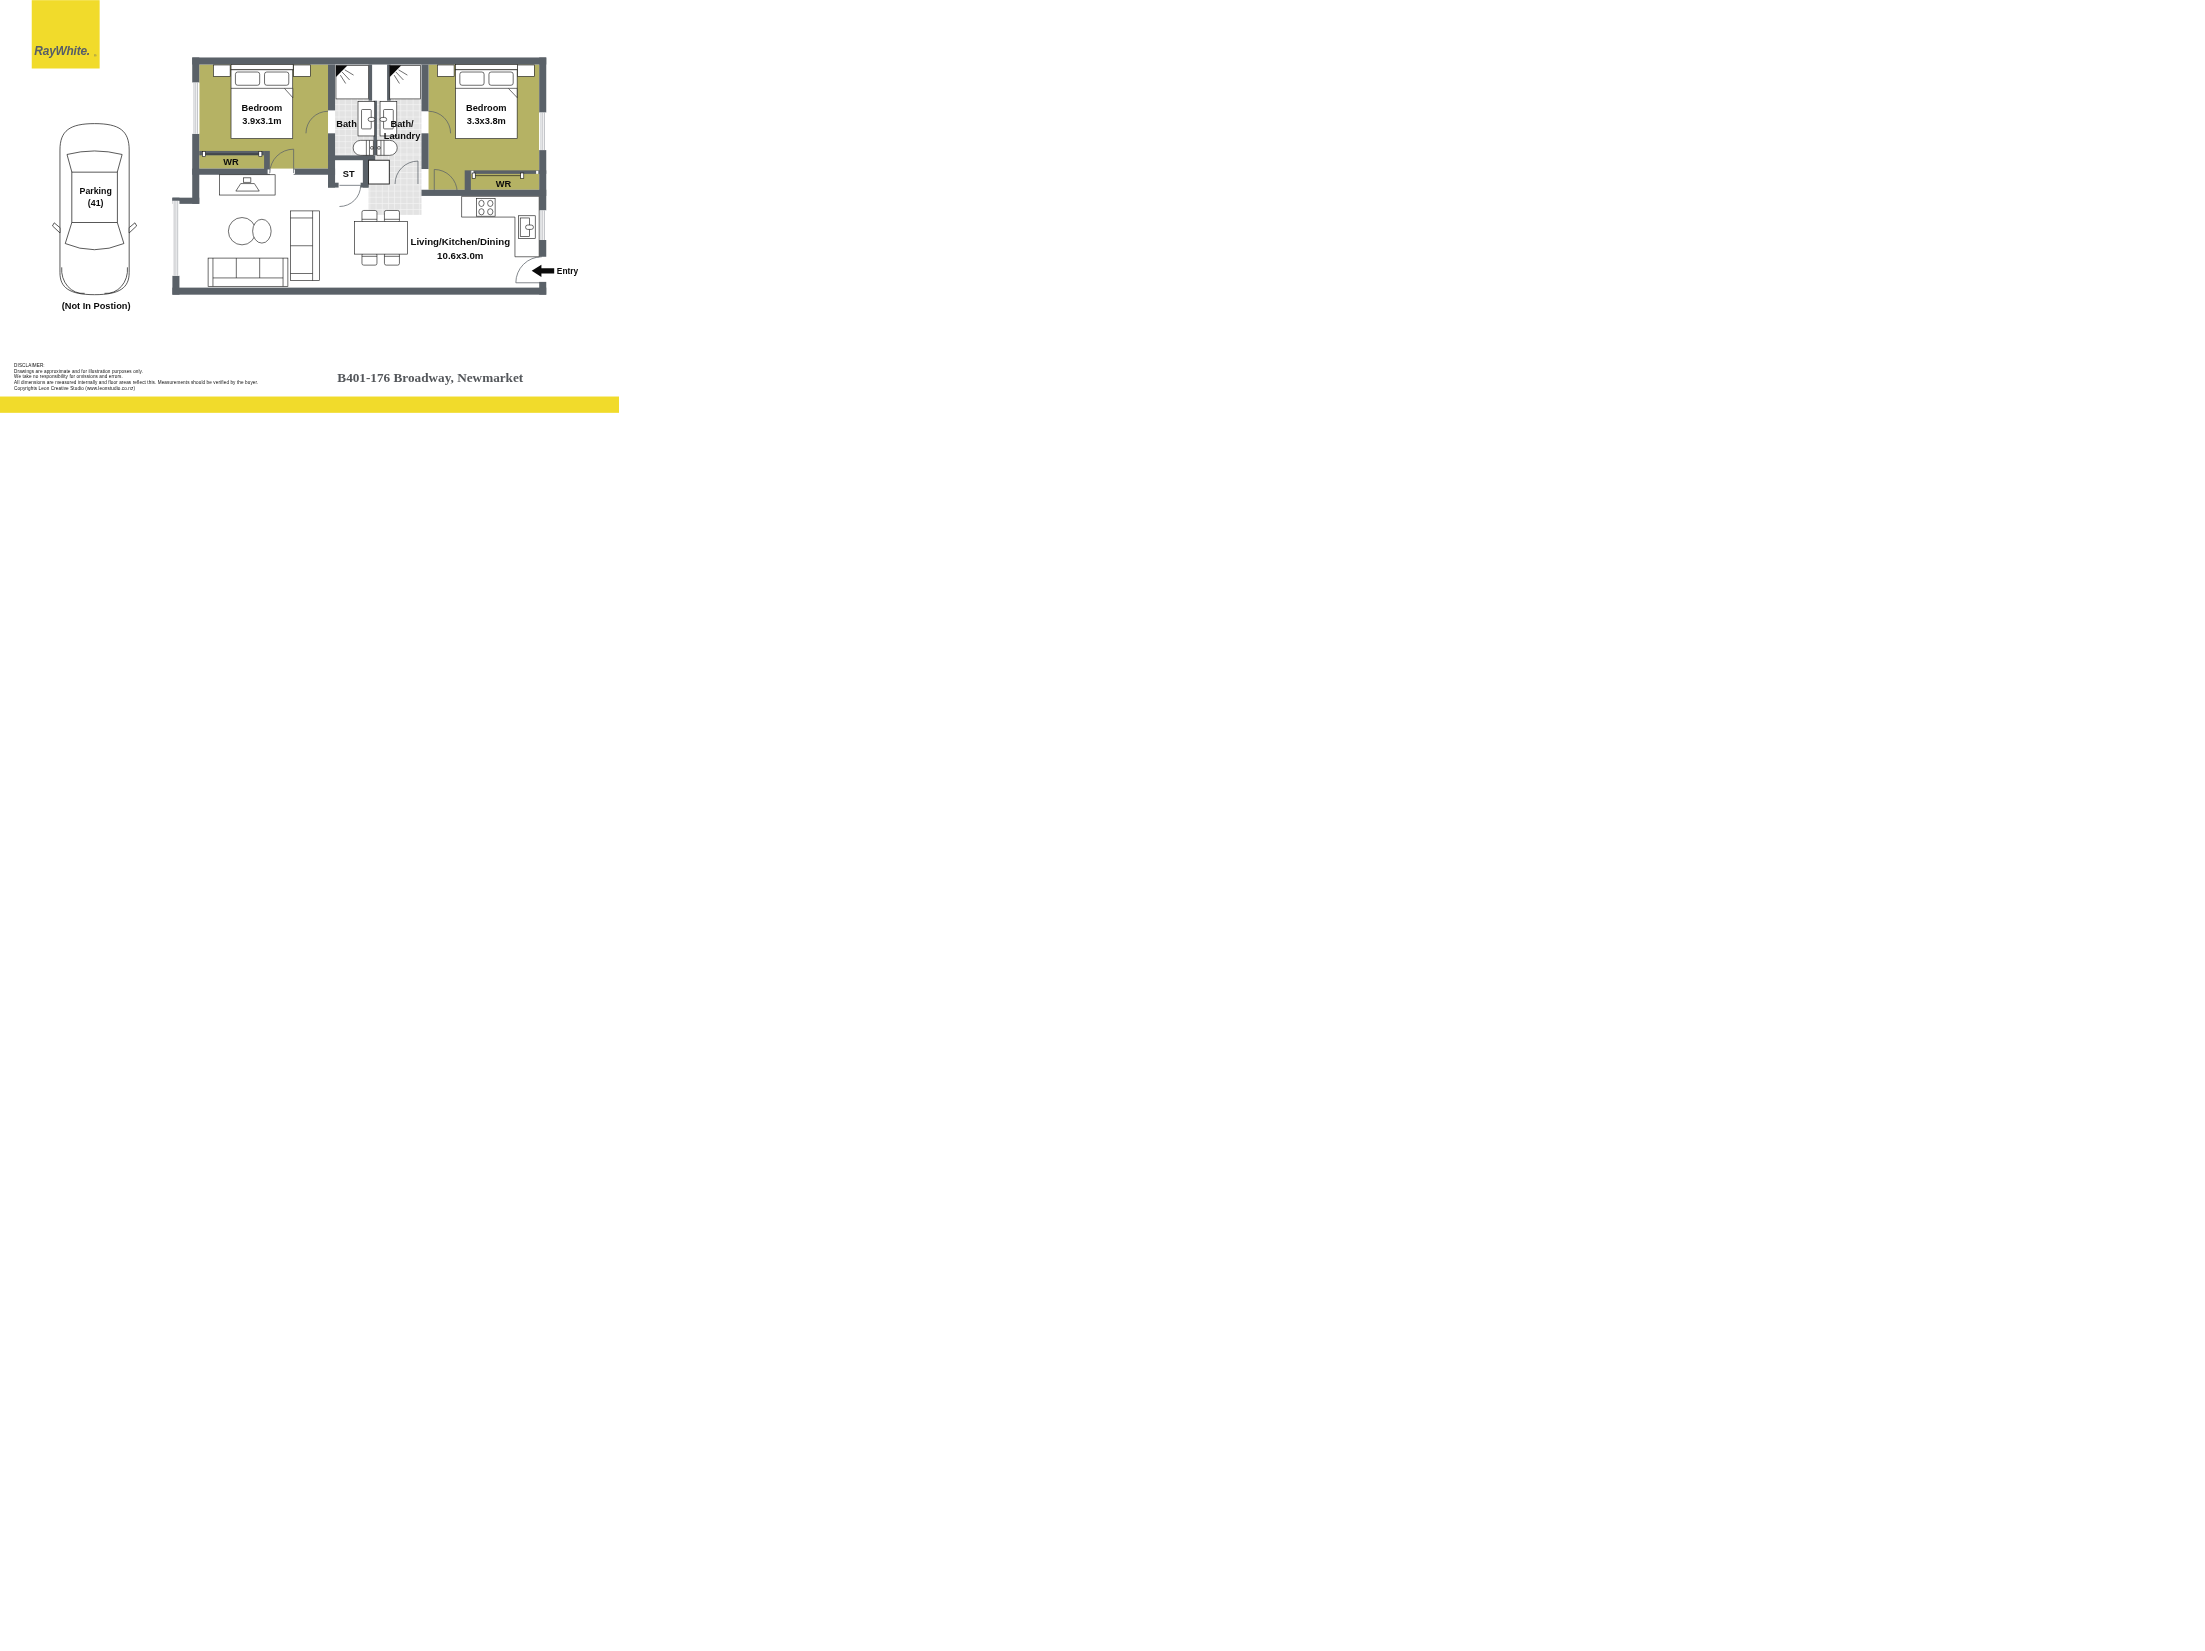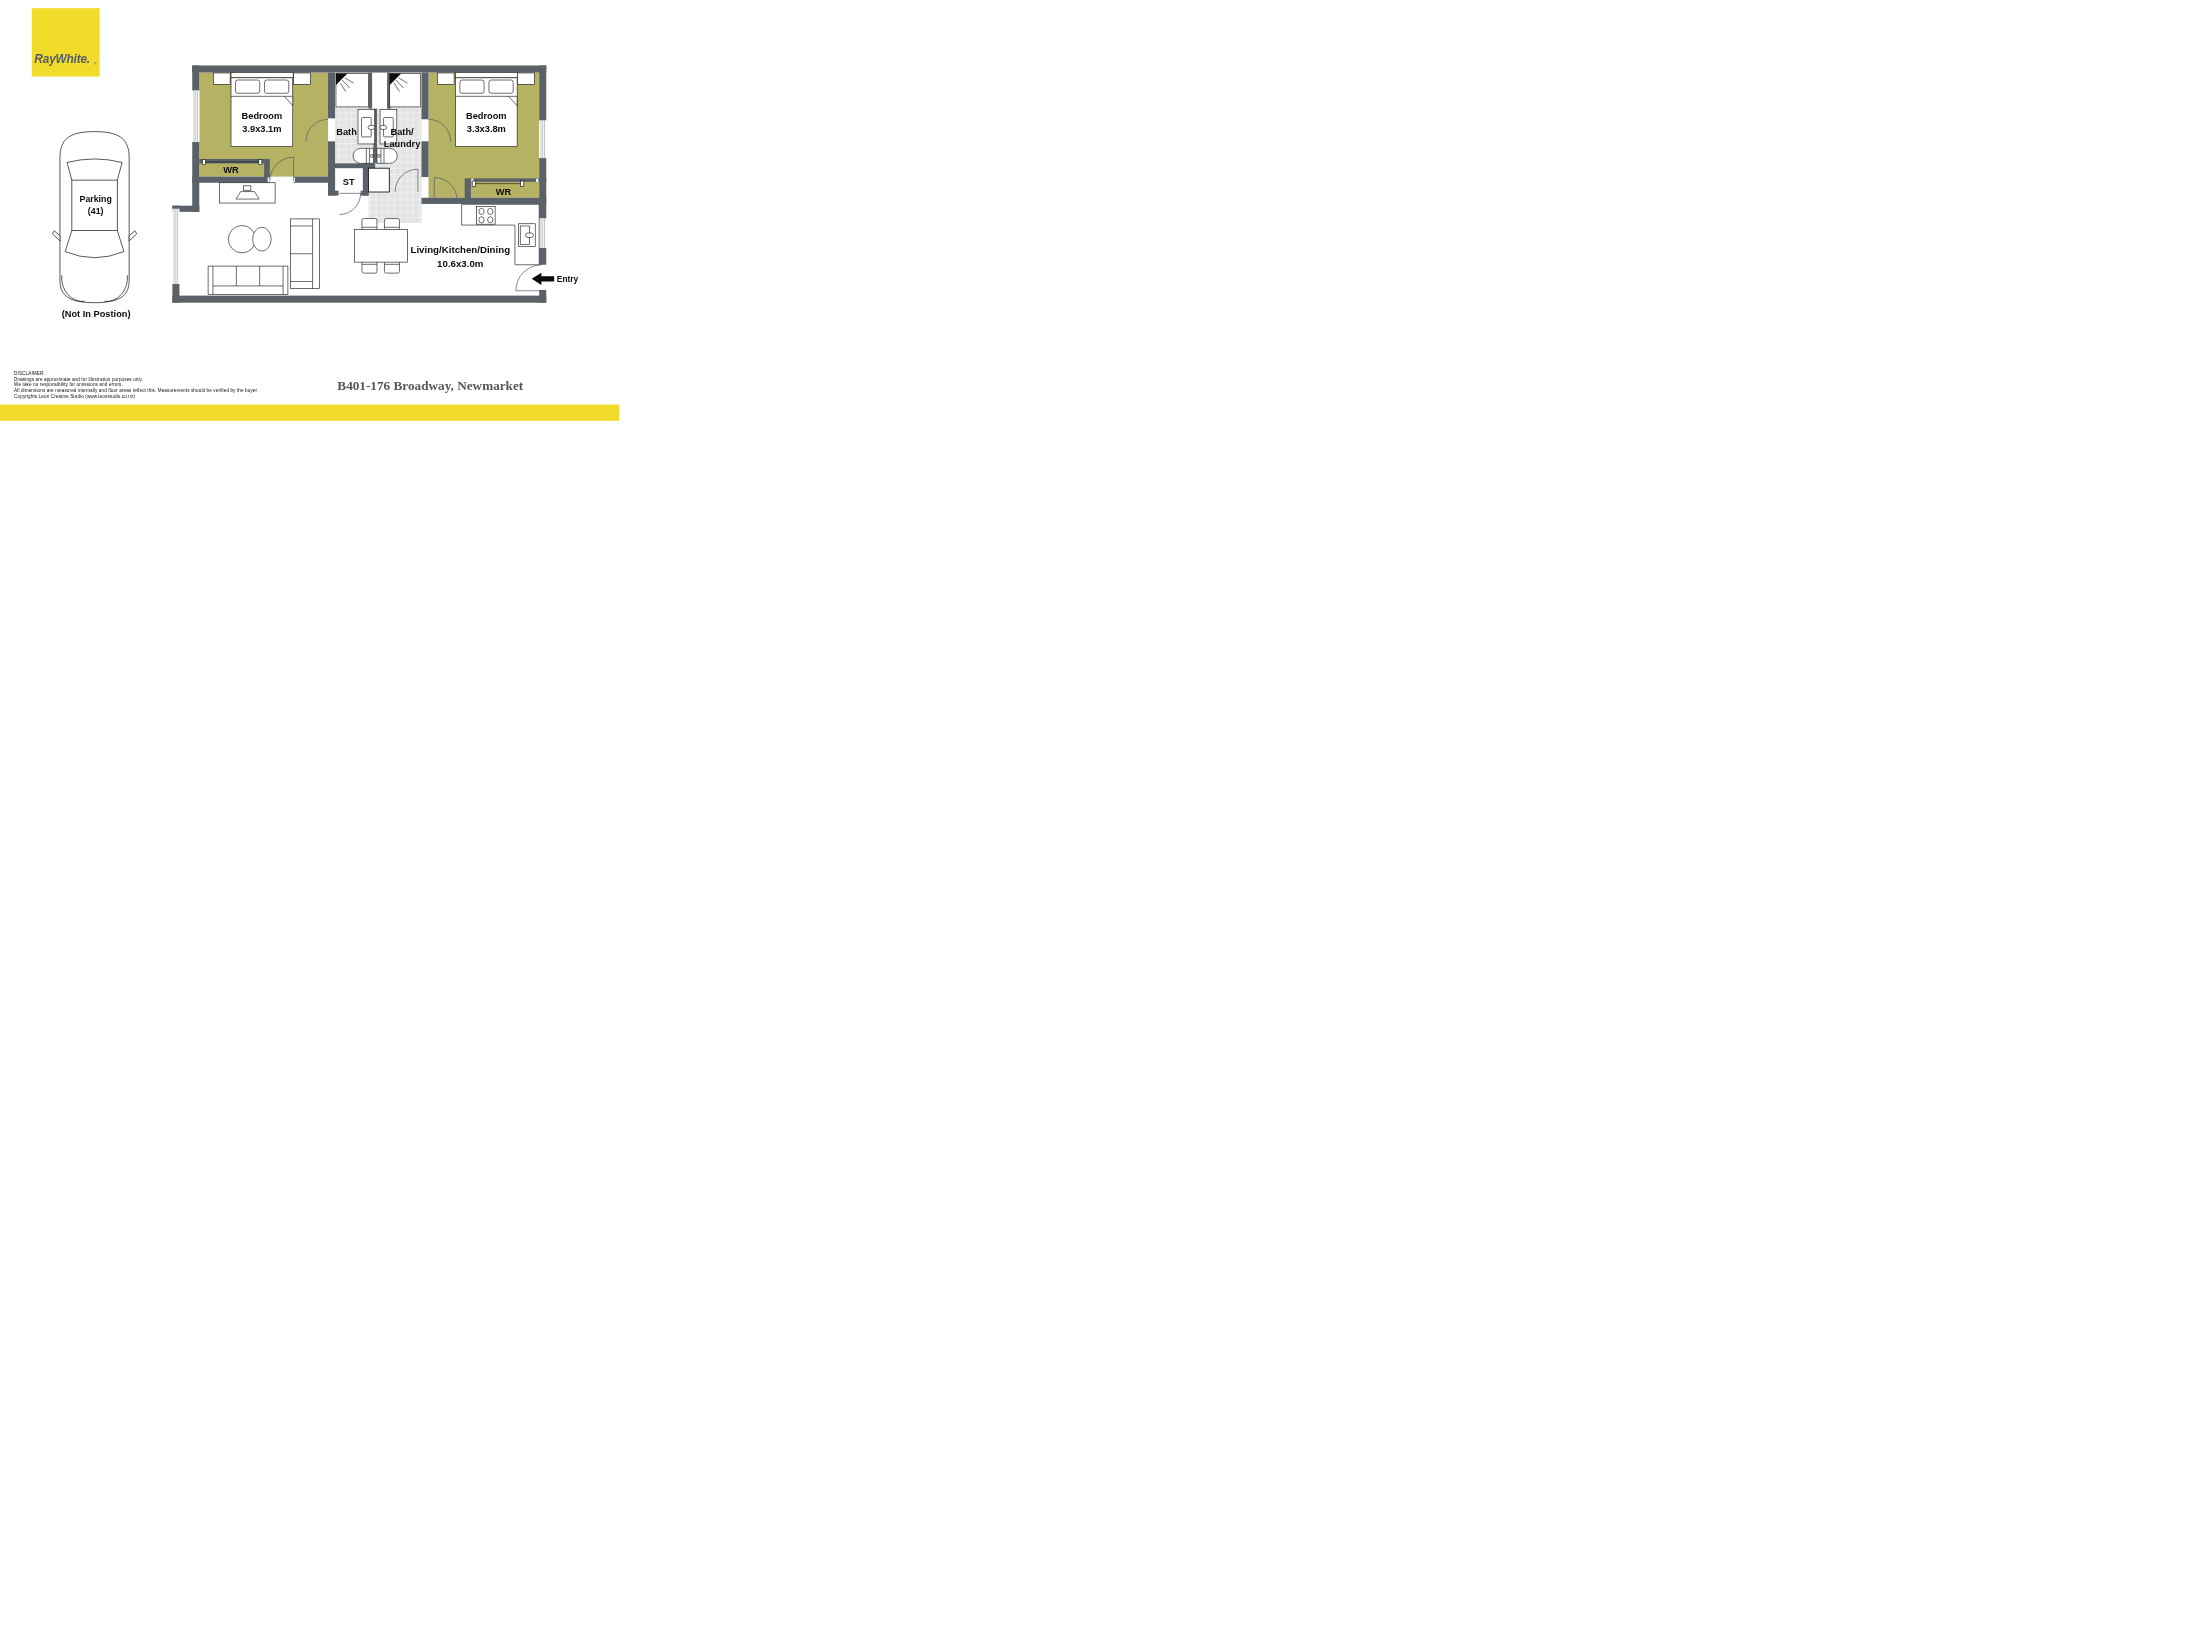--- a/index.html
+++ b/index.html
@@ -1,17 +1,17 @@
 <!DOCTYPE html>
 <html style="font-size:7px"><head>
 <meta charset="utf-8">
 <style>
   html,body{margin:0;padding:0;background:#ffffff;}
   .stage{position:relative;width:619px;height:413px;background:#fff;overflow:hidden;
-         font-family:"Liberation Sans","DejaVu Sans",sans-serif;margin-top:8px;}
+         font-family:"Liberation Sans","DejaVu Sans",sans-serif;}
   svg{display:block;}
   .wall{fill:#5A6168;}
   .olive{fill:#B5B264;}
   .white{fill:#ffffff;}
   .furn{fill:#ffffff;stroke:#141414;stroke-width:1.4;}
   .furn2{fill:#ffffff;stroke:#141414;stroke-width:2;}
   .thin{fill:none;stroke:#141414;stroke-width:1.4;}
   .arc{fill:none;stroke:#5A6168;stroke-width:1.7;}
   .winline{stroke:#8a8f96;stroke-width:1.2;}
   .lbl{font-family:"Liberation Sans","DejaVu Sans",sans-serif;font-weight:bold;fill:#0b0b0b;}

